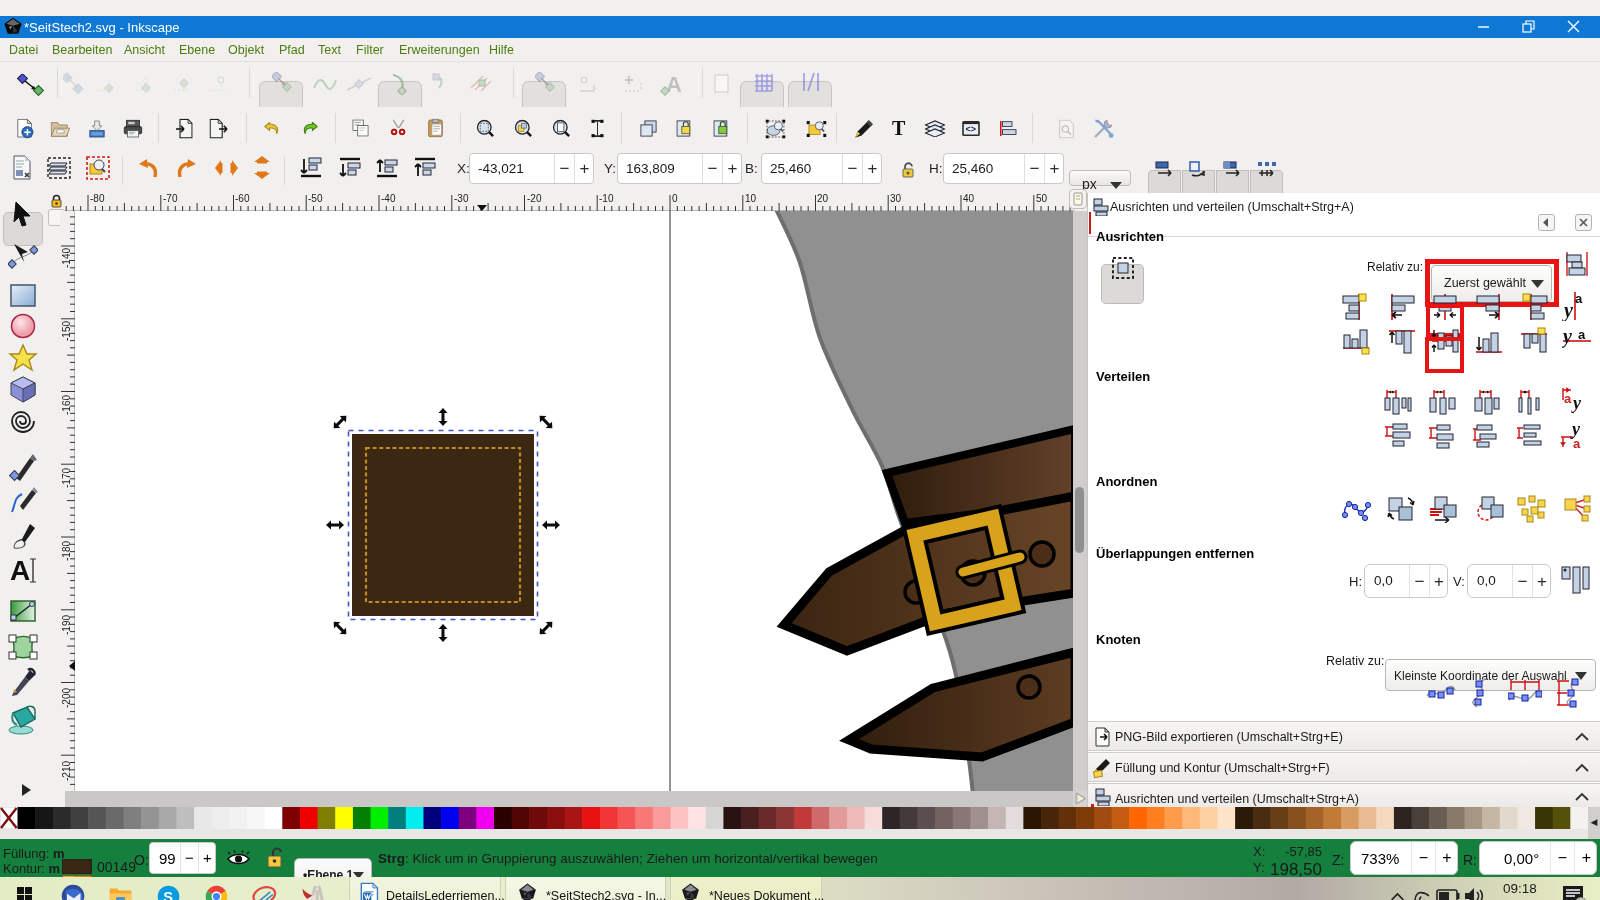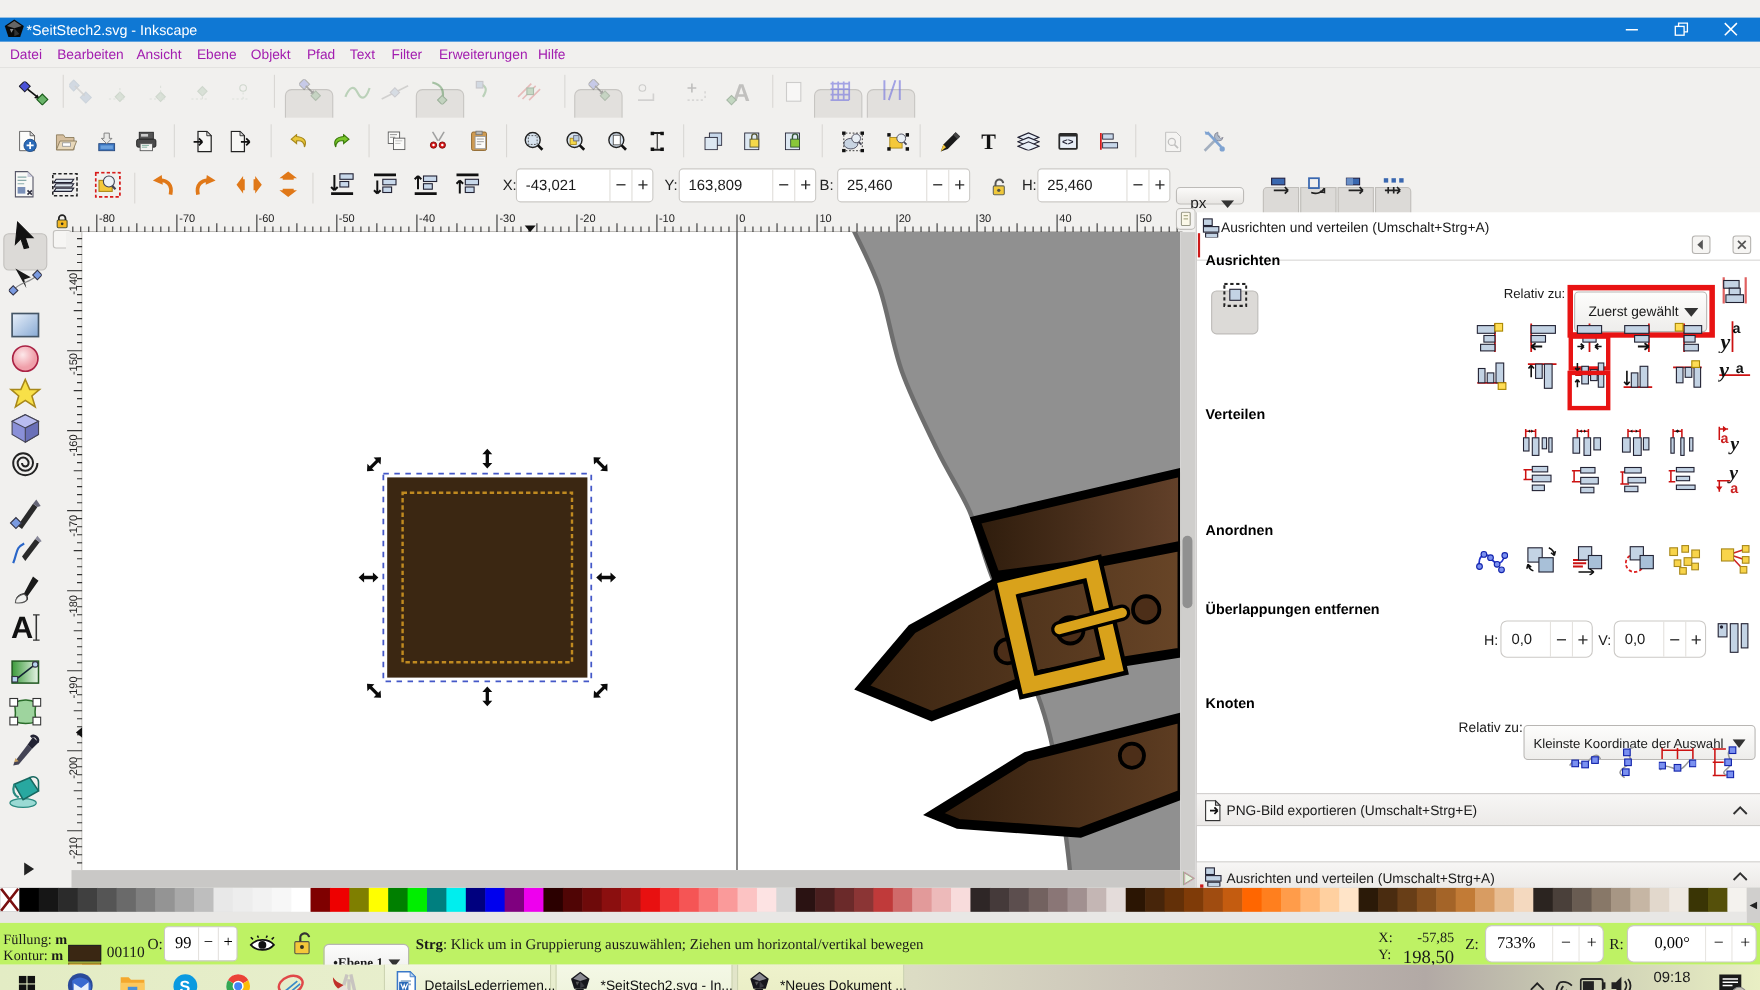--- a/index.html
+++ b/index.html
@@ -5,21 +5,21 @@
   * { margin:0; padding:0; box-sizing:border-box; }
   html,body { width:1600px; height:900px; overflow:hidden; }
   body { font-family:"Liberation Sans", sans-serif; position:relative; background:#f1f0ee; }
   .abs { position:absolute;margin-top:16px; }
   
   #titlebar { left:0; top:0; width:1600px; height:22px; background:#0f78d4; color:#fff; }
   #titlebar .ttext { position:absolute; left:24px; top:4px; font-size:13px; }
   .winbtn { position:absolute; top:0; width:45px; height:22px; color:#fff; text-align:center; }
   
   #menubar { left:0; top:22px; width:1600px; height:24px; background:#f1f0ee; border-bottom:1px solid #e2e0de; }
-  #menubar span { position:absolute; top:5px; font-size:12.5px; color:#a21caf; }
+  #menubar span { position:absolute; top:5px; font-size:12.5px; color:#4d7c0f; }
   
   #tb1 { left:0; top:46px; width:1600px; height:45px; background:#f1f0ee; }
   #tb2 { left:0; top:91px; width:1600px; height:45px; background:#f1f0ee; }
   #tb3 { left:0; top:136px; width:1600px; height:41px; background:#f1f0ee; }
   .vsep { position:absolute; width:1px; background:#d9d7d4; }
   .field { position:absolute; background:#fff; border:1px solid #cbc9c6; border-radius:4px; font-size:13.5px; color:#1a1a1a; }
   .field .mm, .field .pp { position:absolute; top:0; height:100%; font-size:17px; color:#2a2a2a; text-align:center; }
   .flabel { position:absolute; font-size:14px; color:#3a3a3a; }
   
   #lockbtn { left:48px; top:177px; width:17px; height:17px; }
@@ -34,21 +34,21 @@
   #rpanel { left:1087px; top:177px; width:513px; height:614px; background:#fff; border-left:1px solid #c6c4c2; }
   .plabel { position:absolute; font-weight:bold; font-size:13px; color:#000; }
   .dock-hdr { position:absolute; left:0; width:513px; height:30px; background:linear-gradient(#f7f6f5,#eceae8); border-top:1px solid #cfcdcb; border-bottom:1px solid #cfcdcb; }
   .dock-hdr .dtext { position:absolute; left:27px; top:8px; font-size:12.5px; color:#1a1a1a; }
   .dock-hdr .chev { position:absolute; right:14px; top:6px; font-size:13px; color:#333; }
   
   #palette { left:0; top:791px; width:1600px; height:22px; background:#d0cfcd; }
   #palscroll { left:0; top:813px; width:1588px; height:10px; background:#e8e7e5; }
   #palarrow { left:1588px; top:791px; width:12px; height:32px; background:#d0cfcd; font-size:9px; text-align:center; color:#222; }
   
-  #statusbar { left:0; top:823px; width:1600px; height:38px; background:#bef264;font-family:Liberation Serif, serif; }
+  #statusbar { left:0; top:823px; width:1600px; height:38px; background:#15803d; }
   .sbtn { position:absolute; background:#fff; border:1px solid #cbc9c6; border-radius:4px;padding-left:20px; }
   
   #taskbar { left:0; top:861px; width:1600px; height:39px; background:linear-gradient(90deg,#e3ecc4 0%,#e9efcf 30%,#dcdcc4 52%,#c9c2b8 66%,#b2a9a5 81%,#ccceb4 90%,#e9efc4 100%); }
   .task { position:absolute; top:0; height:39px; }
 </style>
 </head>
 <body>
   <div class="abs" id="titlebar">
     <svg style="position:absolute;left:3px;top:1px" width="20" height="20" viewBox="0 0 30 30">
       <polygon points="15,1 28,10 23,25 7,25 2,10" fill="#0a0a0a"></polygon>
@@ -1059,20 +1059,31 @@
       </g>
     </svg>
     
     <div class="dock-hdr" style="top:528px">
       <svg style="position:absolute;left:6px;top:5px" width="18" height="20" viewBox="0 0 18 20">
         <path d="M2,1 h9 l4,4 v14 h-13 z" fill="#fcfcfa" stroke="#333"></path>
         <path d="M11,1 l4,4 h-4 z" fill="#ccc" stroke="#333"></path>
         <path d="M6,10 h7 M13,10 l-3,-3 M13,10 l-3,3" stroke="#111" stroke-width="1.6" fill="none"></path>
       </svg>
       <span class="dtext">PNG-Bild exportieren (Umschalt+Strg+E)</span>
+      <svg class="chev" style="position:absolute;right:12px;top:10px" width="14" height="10">
+        <path d="M1,8 L7,2 L13,8" fill="none" stroke="#333" stroke-width="1.8"></path>
+      </svg>
+    </div>
+    <div class="dock-hdr" style="top:559px">
+      <svg style="position:absolute;left:5px;top:5px" width="20" height="20" viewBox="0 0 20 20">
+        <path d="M1,17 l2,-6 10,-10 4,4 -10,10 z" fill="#1a1a1a"></path>
+        <path d="M1,17 l2,-6 3,3 z" fill="#f4c83a"></path>
+        <rect x="1" y="13" width="8" height="6" fill="#f8d44a" stroke="#a8881a" transform="rotate(-8 5 16)"></rect>
+      </svg>
+      <span class="dtext">Füllung und Kontur (Umschalt+Strg+F)</span>
       <svg class="chev" style="position:absolute;right:12px;top:10px" width="14" height="10">
         <path d="M1,8 L7,2 L13,8" fill="none" stroke="#333" stroke-width="1.8"></path>
       </svg>
     </div>
     <div class="dock-hdr" style="top:590px;height:24px;border-bottom:none">
       <div class="abs" style="left:3px;top:4px;width:3px;height:18px;background:#cc1a1a"></div>
       <svg style="position:absolute;left:7px;top:4px" width="17" height="18" viewBox="0 0 17 18">
         <g fill="#c3d3e4" stroke="#223">
           <rect x="1" y="1" width="8" height="6"></rect>
           <rect x="1" y="8" width="14" height="5"></rect>
@@ -1180,21 +1191,21 @@
     </svg></div>
   <div class="abs" id="palscroll">
     <div class="abs" style="left:2px;top:1px;width:292px;height:7px;background:#8f8f8f;border-radius:4px"></div>
   </div>
   <div class="abs" id="palarrow"><span style="position:relative;top:10px">◀</span></div>
   <div class="abs" id="statusbar">
     <span style="position:absolute;left:3px;top:7px;font-size:13px;color:#1a1a1a">Füllung: <b>m</b></span>
     <span style="position:absolute;left:3px;top:22px;font-size:13px;color:#1a1a1a">Kontur:  <b>m</b></span>
     <div class="abs" style="left:62px;top:4px;width:30px;height:15px;background:#3a2713;border:1px solid #222"></div>
     <div class="abs" style="left:62px;top:20px;width:30px;height:15px;background:linear-gradient(90deg,#dca93c 0 40%,#c8861a 40%);border:1px solid #7a5a10"></div>
-    <span style="position:absolute;left:97px;top:20px;font-size:14px;color:#1a1a1a">00110</span>
+    <span style="position:absolute;left:97px;top:20px;font-size:14px;color:#1a1a1a">00149</span>
     <span style="position:absolute;left:134px;top:13px;font-size:14px;color:#1a1a1a">O:</span>
     <div class="sbtn" style="left:149px;top:3px;width:67px;height:32px">
       <span style="position:absolute;left:9px;top:7px;font-size:15px">99</span>
       <span style="position:absolute;left:30px;top:0;width:18px;height:100%;border-left:1px solid #e4e2de;text-align:center;padding-top:6px;font-size:15px">−</span>
       <span style="position:absolute;left:48px;top:0;width:18px;height:100%;border-left:1px solid #e4e2de;text-align:center;padding-top:6px;font-size:15px">+</span>
     </div>
     <svg style="position:absolute;left:226px;top:11px" width="25" height="17" viewBox="0 0 25 17">
       <path d="M2,9 C7,3 18,3 23,9 C18,15 7,15 2,9 z" fill="#fff" stroke="#111" stroke-width="1.6"></path>
       <circle cx="12.5" cy="9" r="3.6" fill="#111"></circle>
       <path d="M4,4 l-2,-2 M9,2.5 l-1,-2 M16,2.5 l1,-2 M21,4 l2,-2" stroke="#111" stroke-width="1.4"></path>

